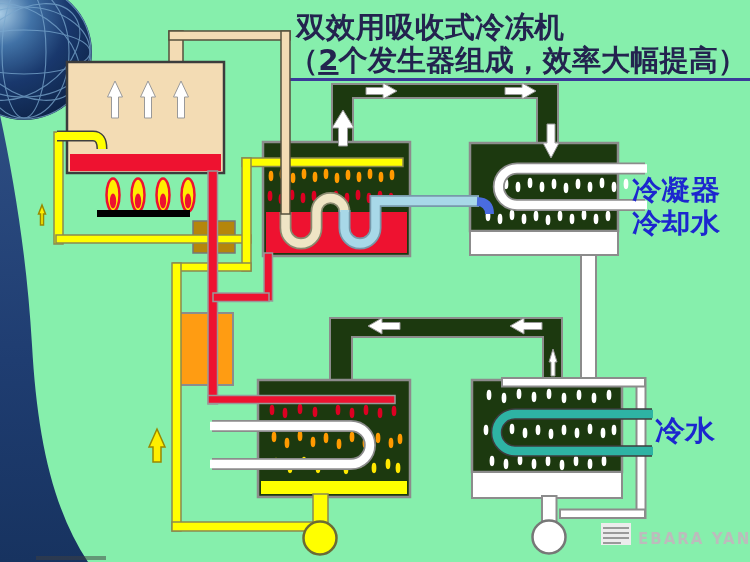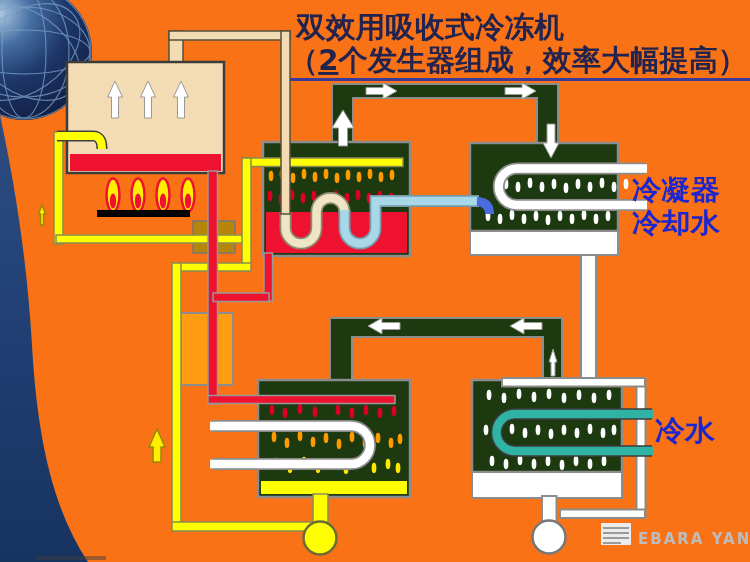--- a/index.html
+++ b/index.html
@@ -1,16 +1,16 @@
 <!DOCTYPE html>
 <html><head>
 <meta charset="utf-8">
 <style>
   html,body{margin:0;padding:0;background:#fff;}
-  #slide{position:relative;width:750px;height:562px;overflow:hidden;background:#f97316;
+  #slide{position:relative;width:750px;height:562px;overflow:hidden;background:#86efac;
          font-family:"DejaVu Sans","Liberation Sans",sans-serif;}
   svg text{font-family:"DejaVu Sans","Liberation Sans",sans-serif;}
   .title-text{font-weight:bold;fill:#23234f;}
   .label-blue{font-weight:bold;fill:#1c26cf;}
   .logo-text{font-weight:bold;fill:#bcbcbc;letter-spacing:2px;font-size:15px;}
 </style>
 </head>
 <body>
 
 <div id="slide">

